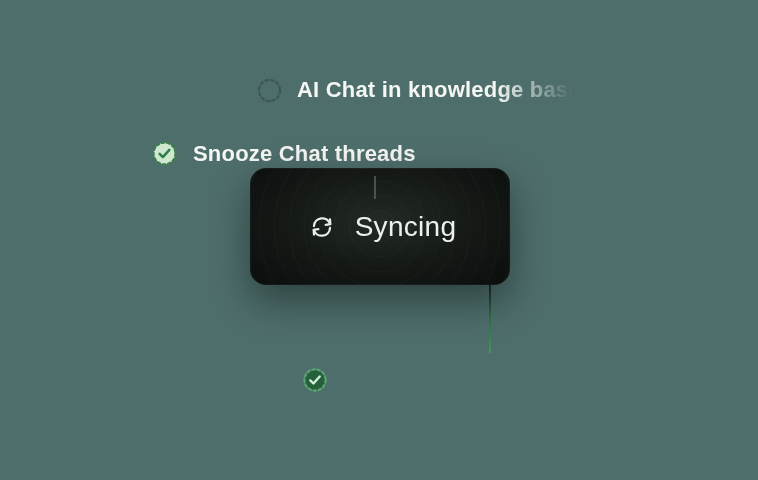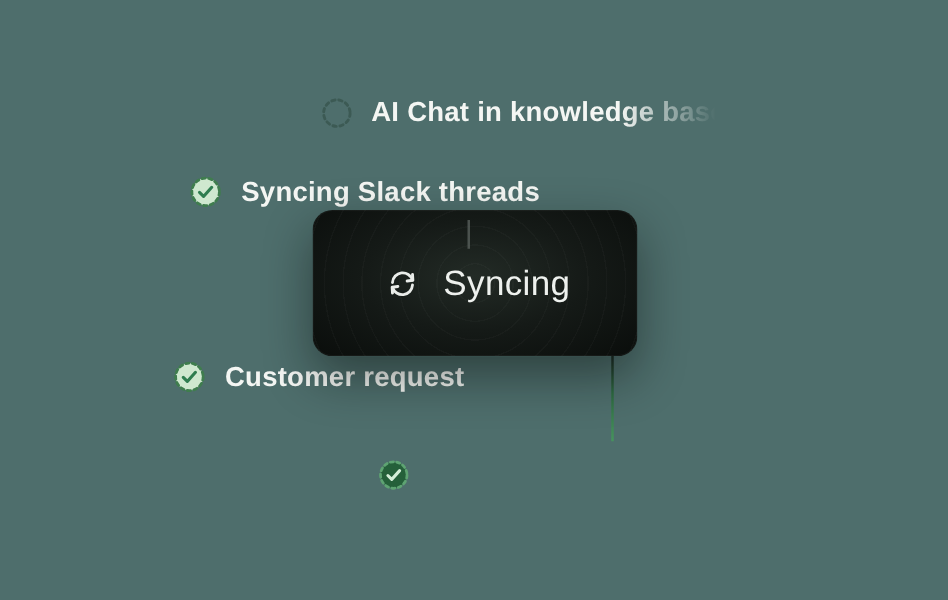--- a/index.html
+++ b/index.html
@@ -97,46 +97,39 @@
       <circle cx="13" cy="13" r="11" fill="none" stroke="#3c5a54" stroke-width="2.4" stroke-dasharray="2.8 3.1" stroke-linecap="round"></circle>
     </svg>
     <span class="task-label fade-right">AI Chat in knowledge base</span>
   </div>
 
   <div class="task-row" id="task-1">
     <svg class="task-icon" width="27" height="27" viewBox="0 0 26 26">
       <circle cx="13" cy="13" r="10.6" fill="#cfe8cf" stroke="#3f7d4e" stroke-width="2.2" stroke-dasharray="2.6 2.6" stroke-linecap="round"></circle>
       <path d="M8.3 13.4 l3.1 3.1 l6.3 -7" fill="none" stroke="#2f7d4f" stroke-width="2.4" stroke-linecap="round" stroke-linejoin="round"></path>
     </svg>
-    <span class="task-label">Syncing Slack threads</span>
+    <span class="task-label">Snooze Chat threads</span>
   </div>
 
   <div class="line-top"></div>
 
   <div class="line-bottom"></div>
 
   <div class="sync-panel">
     <svg width="36" height="36" viewBox="0 0 36 36">
       <g fill="none" stroke="#e9ece9" stroke-width="2.3" stroke-linecap="round" stroke-linejoin="round">
         <path d="M10 17 A8.2 8.2 0 0 1 26 15"></path>
         <polyline points="26 10.5 26.3 15.2 21.7 15.8"></polyline>
         <path d="M26 19 A8.2 8.2 0 0 1 10 21"></path>
         <polyline points="10 25.5 9.7 20.8 14.3 20.2"></polyline>
       </g>
     </svg>
     <span class="sync-label">Syncing</span>
   </div>
 
-  <div class="task-row" id="task-2">
-    <svg class="task-icon" width="27" height="27" viewBox="0 0 26 26">
-      <circle cx="13" cy="13" r="10.6" fill="#cfe8cf" stroke="#3f7d4e" stroke-width="2.2" stroke-dasharray="2.6 2.6" stroke-linecap="round"></circle>
-      <path d="M8.3 13.4 l3.1 3.1 l6.3 -7" fill="none" stroke="#2f7d4f" stroke-width="2.4" stroke-linecap="round" stroke-linejoin="round"></path>
-    </svg>
-    <span class="task-label">Customer request</span>
-  </div>
 
   <div class="task-row" id="task-3">
     <svg class="task-icon" width="26" height="26" viewBox="0 0 26 26">
       <circle cx="13" cy="13" r="10.6" fill="#25603a" stroke="#5ea372" stroke-width="2.2" stroke-dasharray="2.6 2.6" stroke-linecap="round"></circle>
       <path d="M8.3 13.4 l3.1 3.1 l6.3 -7" fill="none" stroke="#d4eed8" stroke-width="2.4" stroke-linecap="round" stroke-linejoin="round"></path>
     </svg>
   </div>
 
 </div>
 

